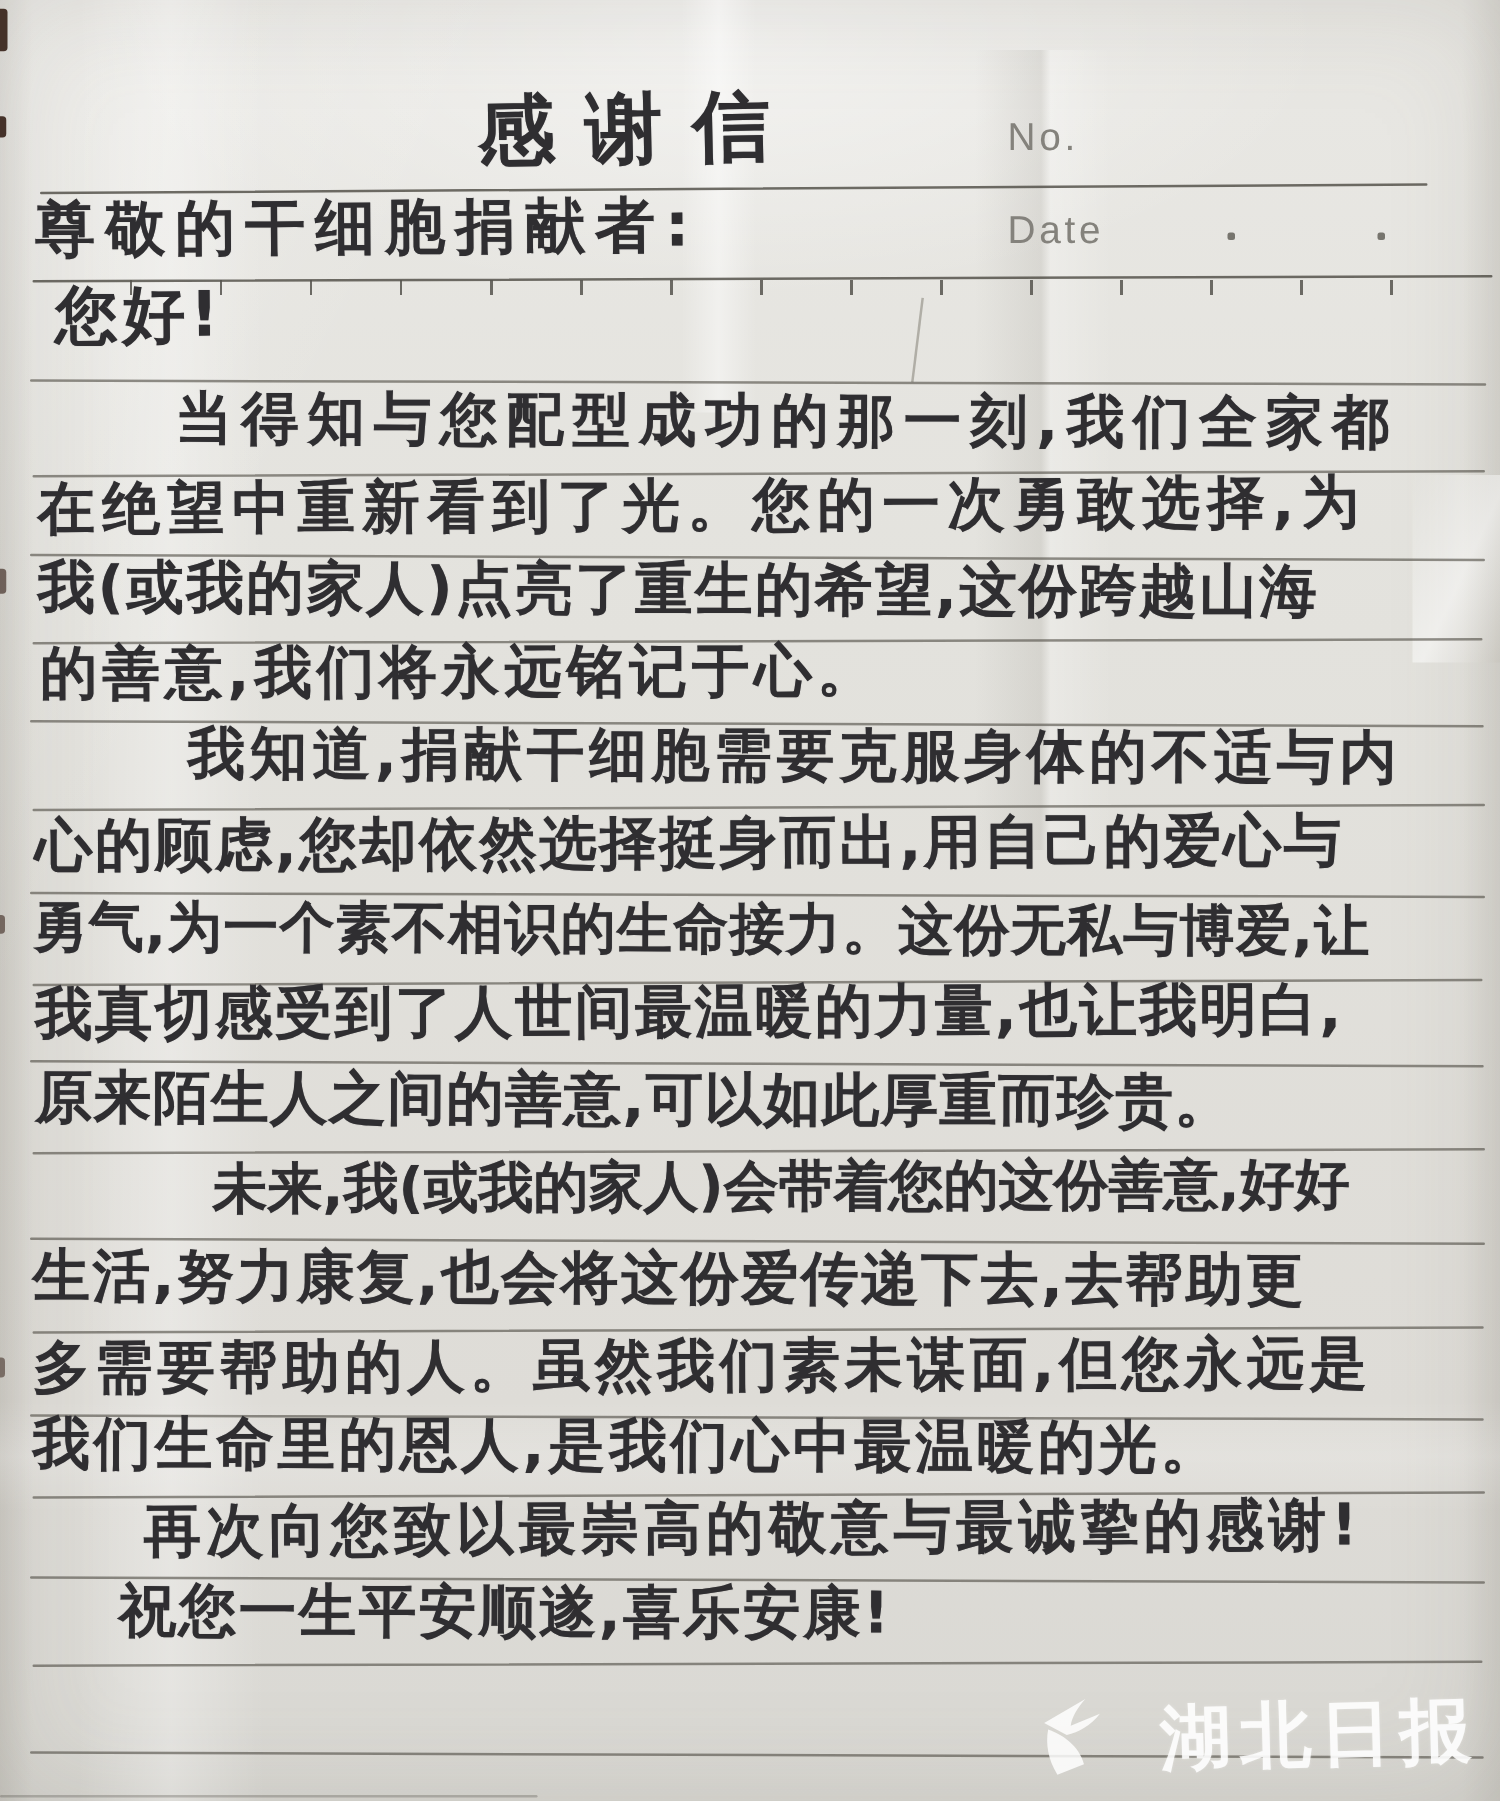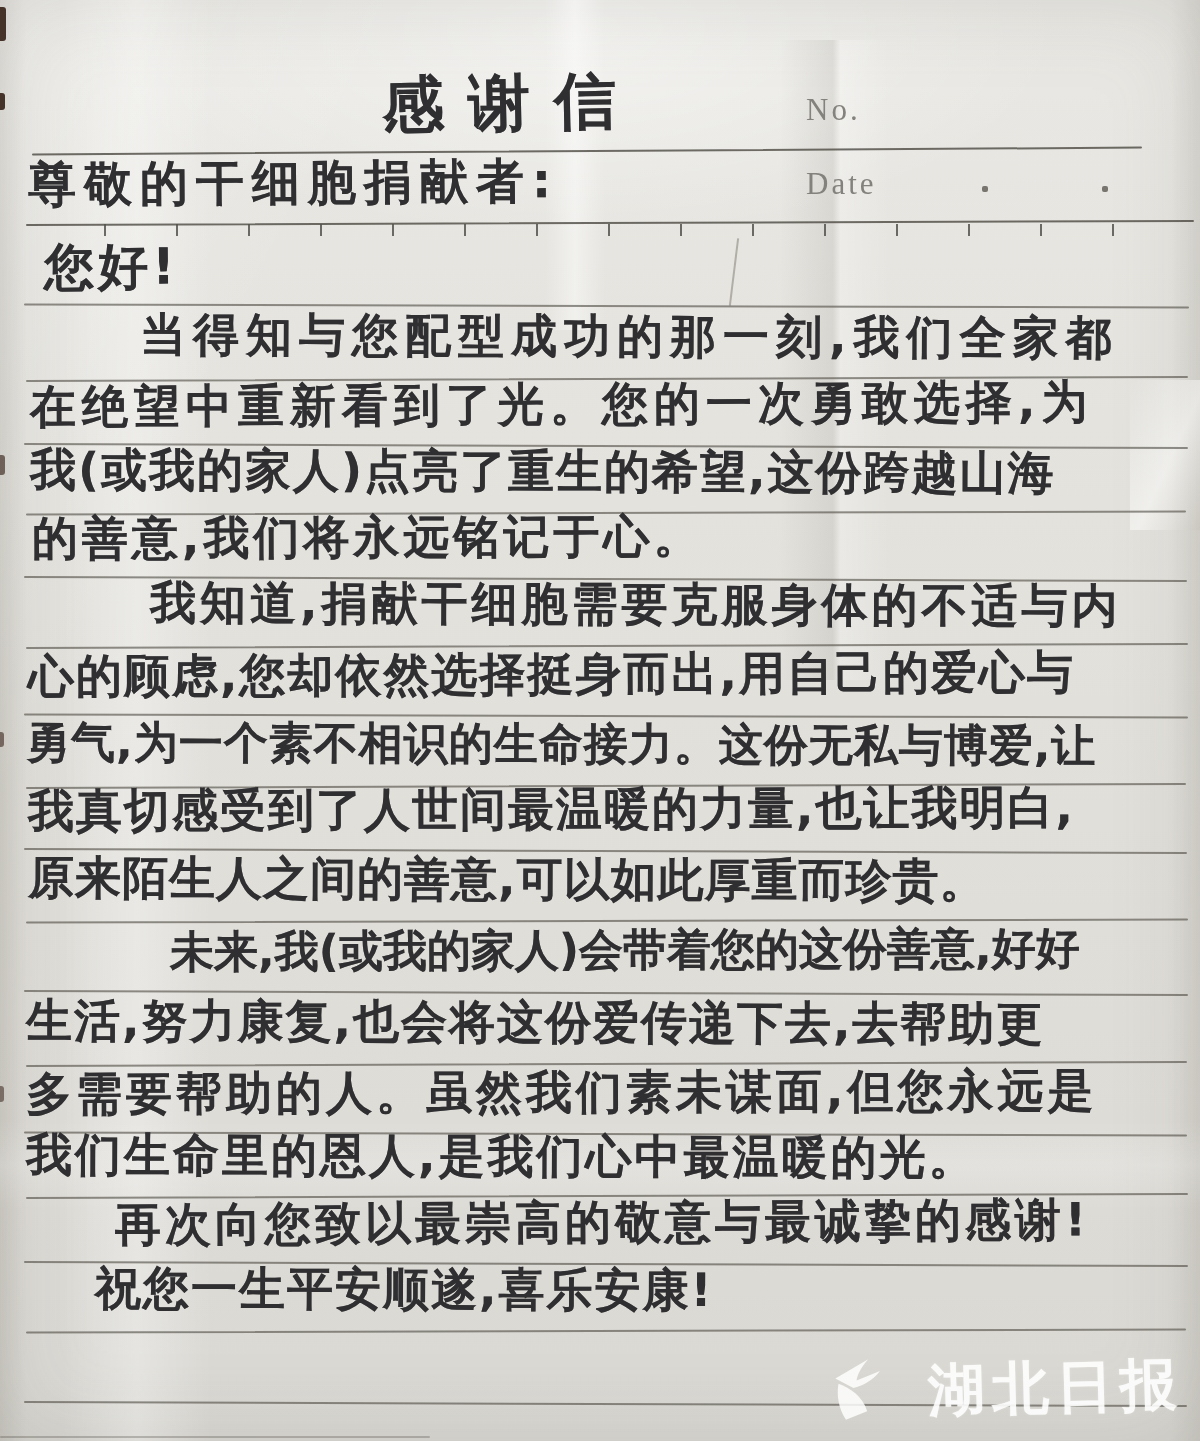--- a/index.html
+++ b/index.html
@@ -33,21 +33,21 @@
 
   
   .rule{position:absolute;height:2px;background:rgba(72,69,62,.78);border-radius:1px;}
   .rule.thin{height:1.6px;background:rgba(80,77,70,.62);}
 
   
   .ticks{position:absolute;left:104px;top:224px;width:1045px;height:12px;opacity:.85;
     background:repeating-linear-gradient(90deg,#55534d 0 2px,transparent 2px 72px);}
 
   
-  .printed{position:absolute;color:#84827c;font-family:Liberation Serif, serif;
+  .printed{position:absolute;color:#84827c;font-family:Liberation Sans, sans-serif;
     font-size:31px;letter-spacing:3px;font-weight:400;}
   .date-dot{position:absolute;width:6px;height:6px;background:#77756e;border-radius:2px;}
 
   
   .hw{position:absolute;color:var(--ink,#2f2e31);white-space:nowrap;line-height:1.25;
     font-family:"DejaVu Sans",sans-serif;font-weight:600;
     text-shadow:0 0 .6px rgba(47,46,49,.55);}
   .title{font-size:62px;letter-spacing:24px;transform:rotate(-1.2deg);}
 
   
@@ -98,21 +98,21 @@
   <div class="rule thin" style="top:1436px;left:0;width:430px;opacity:.5;"></div>
 
   <div class="printed" style="left:806px;top:92px;">No.</div>
   <div class="printed" style="left:806px;top:166px;">Date</div>
   <div class="date-dot" style="left:982px;top:186px;"></div>
   <div class="date-dot" style="left:1102px;top:186px;"></div>
 
   <div class="hw title" style="left:382px;top:64px;">感谢信</div>
 
   <div class="hw" style="left:28px;top:152px;font-size:48px;letter-spacing:8px;transform:rotate(-.4deg);">尊敬的干细胞捐献者:</div>
-  <div class="hw" style="left:44px;top:236px;font-size:50px;letter-spacing:4px;transform:rotate(-.5deg);">您好!</div>
+  <div class="hw" style="left:44px;top:221px;font-size:50px;letter-spacing:4px;transform:rotate(-.5deg);">您好!</div>
 
   <div class="hw" style="left:140px;top:308px;font-size:46px;letter-spacing:7px;transform:rotate(.2deg);">当得知与您配型成功的那一刻,我们全家都</div>
   <div class="hw" style="left:30px;top:376px;font-size:46px;letter-spacing:6px;transform:rotate(-.3deg);">在绝望中重新看到了光。您的一次勇敢选择,为</div>
   <div class="hw" style="left:30px;top:443px;font-size:46px;letter-spacing:2px;transform:rotate(.2deg);">我(或我的家人)点亮了重生的希望,这份跨越山海</div>
   <div class="hw" style="left:32px;top:509px;font-size:46px;letter-spacing:4px;transform:rotate(-.2deg);">的善意,我们将永远铭记于心。</div>
 
   <div class="hw" style="left:150px;top:576px;font-size:46px;letter-spacing:4px;transform:rotate(.2deg);">我知道,捐献干细胞需要克服身体的不适与内</div>
   <div class="hw" style="left:28px;top:646px;font-size:46px;letter-spacing:2px;transform:rotate(-.25deg);">心的顾虑,您却依然选择挺身而出,用自己的爱心与</div>
   <div class="hw" style="left:26px;top:716px;font-size:44px;letter-spacing:1px;transform:rotate(.2deg);">勇气,为一个素不相识的生命接力。这份无私与博爱,让</div>
   <div class="hw" style="left:28px;top:781px;font-size:46px;letter-spacing:2px;transform:rotate(-.2deg);">我真切感受到了人世间最温暖的力量,也让我明白,</div>

